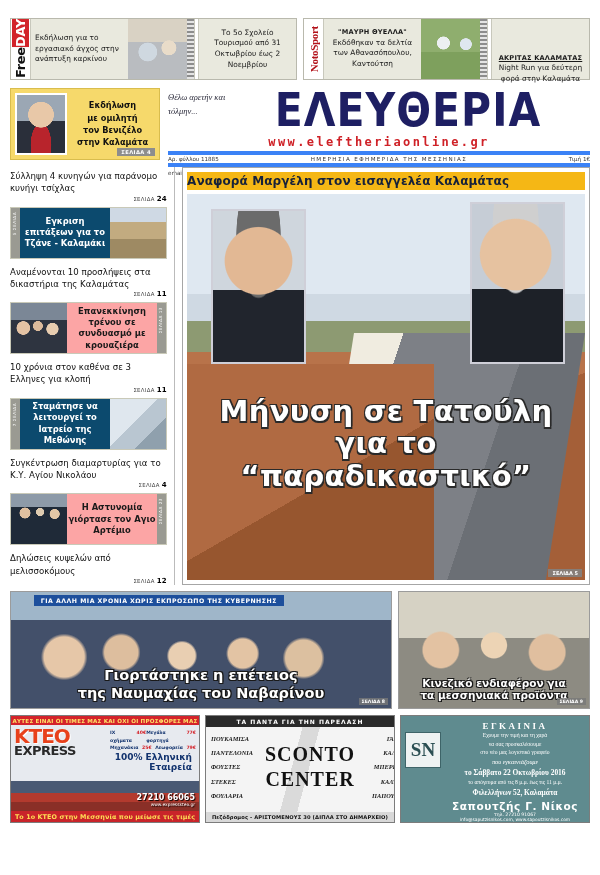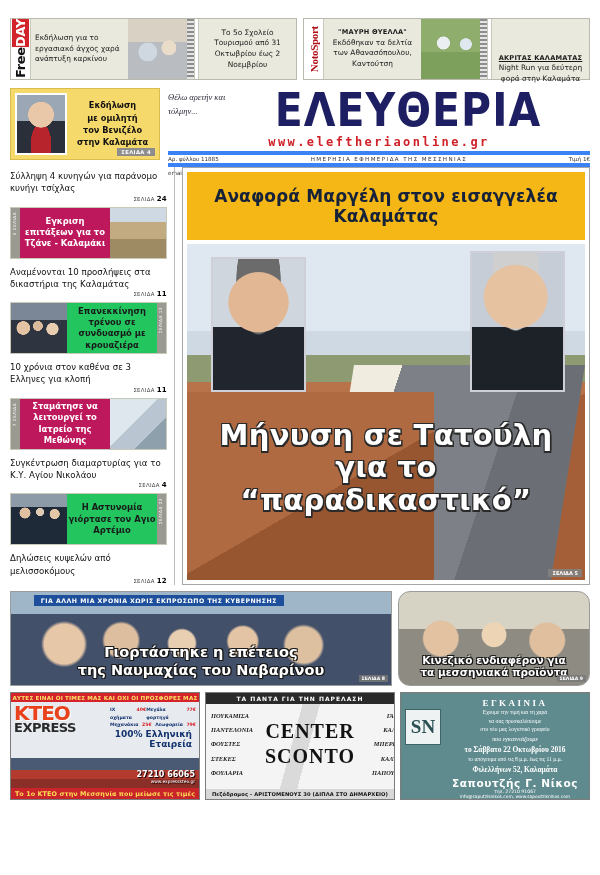--- a/index.html
+++ b/index.html
@@ -108,22 +108,22 @@
 
   
   .body-wrap { display: flex; margin-top: 7px; height: 418px; }
   .sidebar { width: 165px; flex: 0 0 165px; padding-right: 7px;
              border-right: 1px solid #bbb; display: flex; flex-direction: column; }
   .side-head { font-size: 8.6px; line-height: 1.45; color: #111; padding: 3px 0 0; }
   .side-page { text-align: right; font-size: 5.4px; color: #444; letter-spacing: .3px; }
   .side-page b { font-size: 7px; color: #000; }
   .promo-card { height: 56px; display: flex; margin: 4px 0; position: relative;
                 border: 1px solid #c9c9b8; overflow: hidden; }
-  .pc-green { background: #be185d; }
-  .pc-yellow { background: #22c55e; }
+  .pc-green { background: #0c4a6e; }
+  .pc-yellow { background: #fca5a5; }
   .pc-tab { width: 9px; flex: 0 0 9px; background: #9a9a92; }
   .pc-tab span { writing-mode: vertical-rl; transform: rotate(180deg);
                  color: #fff; font-size: 4.2px; display: block;
                  padding: 4px 1px; letter-spacing: .5px; }
   .pc-txt { flex: 1; display: flex; flex-direction: column; justify-content: center;
             text-align: center; font-weight: bold; font-size: 8.4px; line-height: 1.35; }
   .pc-green .pc-txt { color: #ffffff; }
   .pc-yellow .pc-txt { color: #1a1a1a; }
   .pc-img { width: 56px; flex: 0 0 56px; }
   .img-road { background: linear-gradient(#cfd9e4 0 28%, #c2ab80 28% 62%, #9e8a63 62% 100%); }
@@ -141,22 +141,22 @@
       radial-gradient(circle at 52% 36%, #decbb0 0 9%, transparent 10%),
       radial-gradient(circle at 78% 40%, #e3c7a6 0 9%, transparent 10%),
       linear-gradient(#8d9aa8 0 26%, #1f2a38 26% 100%);
   }
 
   
   .main-col { flex: 1; padding-left: 7px; display: flex; flex-direction: column; }
   .main-frame { flex: 1; border: 1px solid #a6a6a6; background: #fff;
                 padding: 4px; display: flex; flex-direction: column; }
   .kicker {
-    background: #f5b715; color: #16213a; text-align: center;
-    font-weight: bold; font-size: 17px; padding: 14px 0; letter-spacing: .1px;
+    background: #f5b715; color: #16213a; 
+    font-weight: bold; font-size: 12px; padding: 2px 0; letter-spacing: .1px;
   }
   .hero { flex: 1; position: relative; margin-top: 4px; overflow: hidden;
     background:
       linear-gradient(180deg, #dfe8f1 0 26%, #cfd9e3 26% 33%, transparent 33%),
       linear-gradient(180deg, transparent 0 30%, #8d9a72 30% 41%, transparent 41%),
       linear-gradient(165deg, #b8734a 0 58%, #a45f38 58% 100%);
   }
   .hero-road {
     position: absolute; right: 0; top: 36%; width: 58%; height: 64%;
     background: linear-gradient(100deg, #f0ece0 0 18%, #7d8086 18% 64%, #6b6f75 64% 100%);
@@ -181,38 +181,37 @@
     position: absolute; left: 0; right: 0; top: 52%; text-align: center;
     font-weight: bold; font-size: 29px; line-height: 1.12; color: #fff;
     text-shadow: 1.5px 1.5px 0 #2a2a2a, -1px -1px 0 #2a2a2a,
                  1.5px -1px 0 #2a2a2a, -1px 1.5px 0 #2a2a2a;
     letter-spacing: .3px;
   }
   .hero-pg { position: absolute; right: 3px; bottom: 3px; background: rgba(130,130,130,.85);
              color: #fff; font-size: 5px; padding: 1px 4px; font-weight: bold; }
 
   
-  .banner-row { display: flex; gap: 6px; margin-top: 6px; height: 95px; }
+  .banner-row { display: flex; gap: 6px; margin-top: 6px; height: 118px; }
   .ban { position: relative; border: 1px solid #9b9b9b; overflow: hidden; }
   .ban-nav { flex: 0 0 382px;
     background:
       radial-gradient(circle at 14% 56%, #e6c7a8 0 6%, transparent 7%),
       radial-gradient(circle at 29% 52%, #ddbe9e 0 6%, transparent 7%),
       radial-gradient(circle at 45% 55%, #e9cfb2 0 6%, transparent 7%),
       radial-gradient(circle at 61% 53%, #e3c4a4 0 6%, transparent 7%),
       radial-gradient(circle at 77% 57%, #dcc0a0 0 6%, transparent 7%),
       linear-gradient(#9fb6c9 0 24%, #43506a 24% 100%);
   }
   .ban-china { flex: 1;
     background:
       radial-gradient(circle at 22% 50%, #e3c2a2 0 11%, transparent 12%),
       radial-gradient(circle at 50% 46%, #edd4b5 0 11%, transparent 12%),
       radial-gradient(circle at 78% 52%, #e0bf9f 0 11%, transparent 12%),
       linear-gradient(#d6d2c4 0 40%, #8d8b82 40% 100%);
-    border-radius: 12px;
   }
   .ban-topbar {
     position: absolute; left: 6%; top: 3px; background: #1d4f9c; color: #fff;
     font-size: 6.2px; font-weight: bold; padding: 2px 7px; letter-spacing: .5px;
   }
   .ban-head {
     position: absolute; left: 0; right: 0; bottom: 6px; text-align: center;
     color: #fff; font-weight: bold; line-height: 1.2;
     text-shadow: 1.2px 1.2px 0 #1a1a1a, -1px -1px 0 #1a1a1a,
                  1.2px -1px 0 #1a1a1a, -1px 1.2px 0 #1a1a1a;
@@ -293,21 +292,21 @@
 <body>
 
 <div class="page">
 
   <div class="teaser-strip">
 
     <div class="teaser-group">
       <div class="brand-tab">
         <span class="brand-vert brand-freeday">Free<span class="hl">DAY</span></span>
       </div>
-      <div class="teaser-txt">Εκδήλωση για το εργασιακό άγχος χαρά ανάπτυξη καρκίνου</div>
+      <div class="teaser-txt">Εκδήλωση για το εργασιακό άγχος στην ανάπτυξη καρκίνου</div>
       <div class="teaser-photo ph-office">
         <div class="filmstrip r"></div>
       </div>
       <div class="vsep"></div>
       <div class="teaser-txt center">Το 5ο Σχολείο Τουρισμού από 31 Οκτωβρίου έως 2 Νοεμβρίου</div>
     </div>
 
     <div class="teaser-group">
       <div class="brand-tab">
         <span class="brand-vert brand-notosport">NotoSport</span>
@@ -514,22 +513,22 @@
       <div class="sc-top">ΤΑ ΠΑΝΤΑ ΓΙΑ ΤΗΝ ΠΑΡΕΛΑΣΗ</div>
       <div class="sc-body">
         <div class="sc-col">
           <span>ΠΟΥΚΑΜΙΣΑ</span>
           <span>ΠΑΝΤΕΛΟΝΙΑ</span>
           <span>ΦΟΥΣΤΕΣ</span>
           <span>ΣΤΕΚΕΣ</span>
           <span>ΦΟΥΛΑΡΙΑ</span>
         </div>
         <div class="sc-mid">
+          <div>SCONTO</div>
           <div>CENTER</div>
-          <div>SCONTO</div>
         </div>
         <div class="sc-col r">
           <span>ΓΑΝΤΙΑ</span>
           <span>ΚΑΛΣΟΝ</span>
           <span>ΜΠΕΡΕΔΕΣ</span>
           <span>ΚΑΛΤΣΕΣ</span>
           <span>ΠΑΠΟΥΤΣΙΑ</span>
         </div>
       </div>
       <div class="sc-bot">Πεζόδρομος - ΑΡΙΣΤΟΜΕΝΟΥΣ 30 (ΔΙΠΛΑ ΣΤΟ ΔΗΜΑΡΧΕΙΟ)</div>

